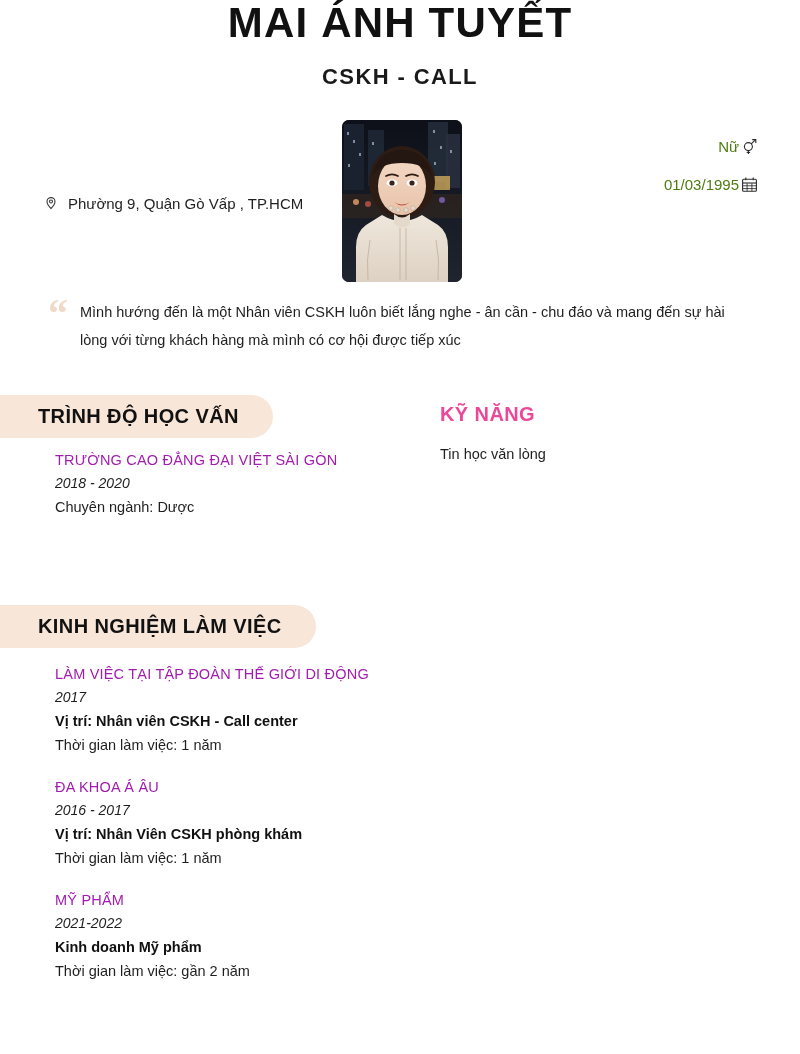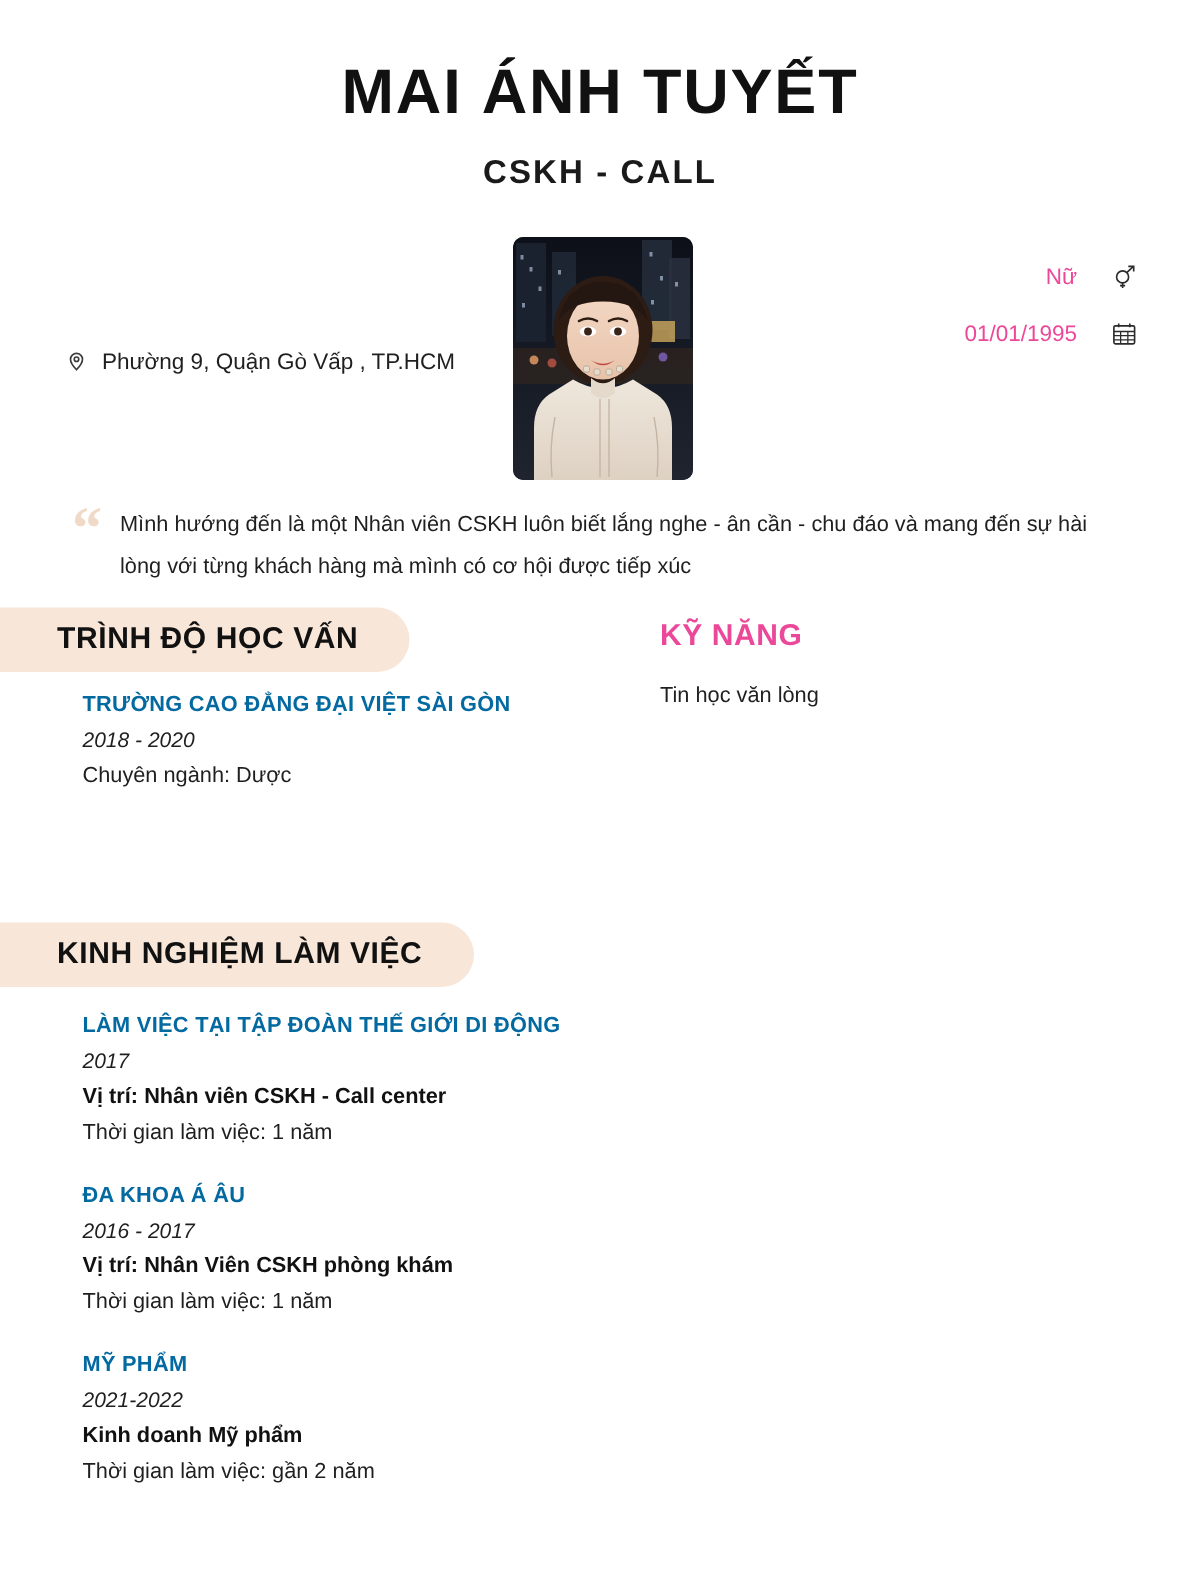--- a/index.html
+++ b/index.html
@@ -11,21 +11,20 @@
     width: 800px;
     height: 1054px;
     position: relative;
     font-family: "Liberation Sans", sans-serif;
     color: #1c1c1c;
     overflow: hidden;
   }
 
   
   .cv-header {
-    padding-top: 38px;
     text-align: center;
   }
   .cv-name {
     font-size: 42px;
     font-weight: bold;
     letter-spacing: 1.2px;
     line-height: 1.1;
     margin: 0;
     color: #111111;
   }
@@ -80,24 +79,24 @@
   .contact-right {
     position: absolute;
     right: 42px;
     top: 18px;
     text-align: right;
   }
   .info-row {
     display: flex;
     align-items: flex-start;
     justify-content: flex-end;
-    gap: 23px;
+    gap: 2px;
     margin-bottom: 21px;
     font-size: 15px;
-    color: #ec4899;
+    color: #4d7c0f;
   }
   .info-row:last-child { margin-bottom: 0; }
   .info-icon { width: 17px; height: 17px; flex: 0 0 17px; }
   .info-icon svg { display: block; }
 
   
   .quote-block {
     position: relative;
     margin: 6px 60px 0 48px;
     padding-left: 32px;
@@ -133,21 +132,21 @@
   }
   .section-plain {
     font-size: 20px;
     font-weight: bold;
     letter-spacing: 0.4px;
     color: #ec4899;
   }
 
   .edu-row {
     position: relative;
-    margin-top: 12px;
+    margin-top: 40px;
     min-height: 150px;
   }
   .col-left {
     position: absolute;
     left: 0;
     top: 0;
     width: 420px;
   }
   .col-right {
     position: absolute;
@@ -160,23 +159,23 @@
     padding-top: 14px;
   }
   .skills-body {
     padding-top: 20px;
   }
 
   .entry { margin-bottom: 26px; }
   .entry:last-child { margin-bottom: 0; }
   .entry-title {
     font-size: 14.5px;
-    font-weight: bold;
+    font-weight: normal;
     letter-spacing: 0.2px;
-    color: #0369a1;
+    color: #a21caf;
     margin-bottom: 7px;
   }
   .entry-date {
     font-size: 14px;
     font-style: italic;
     color: #1f1f1f;
     margin-bottom: 8px;
   }
   .entry-position {
     font-size: 14.5px;
@@ -291,21 +290,21 @@
         <svg viewBox="0 0 17 17" width="17" height="17" aria-hidden="true">
           <circle cx="7.4" cy="8.6" r="4" fill="none" stroke="#2b2b2b" stroke-width="1.1"></circle>
           <line x1="7.4" y1="12.6" x2="7.4" y2="16" stroke="#2b2b2b" stroke-width="1.1"></line>
           <line x1="5.7" y1="14.4" x2="9.1" y2="14.4" stroke="#2b2b2b" stroke-width="1.1"></line>
           <line x1="10.2" y1="5.8" x2="14.4" y2="1.8" stroke="#2b2b2b" stroke-width="1.1"></line>
           <polyline points="11.2,1.6 14.8,1.6 14.8,5.0" fill="none" stroke="#2b2b2b" stroke-width="1.1"></polyline>
         </svg>
       </span>
     </div>
     <div class="info-row">
-      <span>01/01/1995</span>
+      <span>01/03/1995</span>
       <span class="info-icon">
         <svg viewBox="0 0 17 17" width="17" height="17" aria-hidden="true">
           <rect x="1.6" y="3.2" width="13.8" height="12" rx="1" fill="none" stroke="#2b2b2b" stroke-width="1.1"></rect>
           <line x1="1.6" y1="7" x2="15.4" y2="7" stroke="#2b2b2b" stroke-width="1.1"></line>
           <line x1="4.8" y1="1.6" x2="4.8" y2="4.2" stroke="#2b2b2b" stroke-width="1.1"></line>
           <line x1="12.2" y1="1.6" x2="12.2" y2="4.2" stroke="#2b2b2b" stroke-width="1.1"></line>
           <g stroke="#2b2b2b" stroke-width="0.85">
             <line x1="6.1" y1="7.4" x2="6.1" y2="15.2"></line>
             <line x1="10.9" y1="7.4" x2="10.9" y2="15.2"></line>
             <line x1="1.6" y1="9.8" x2="15.4" y2="9.8"></line>

